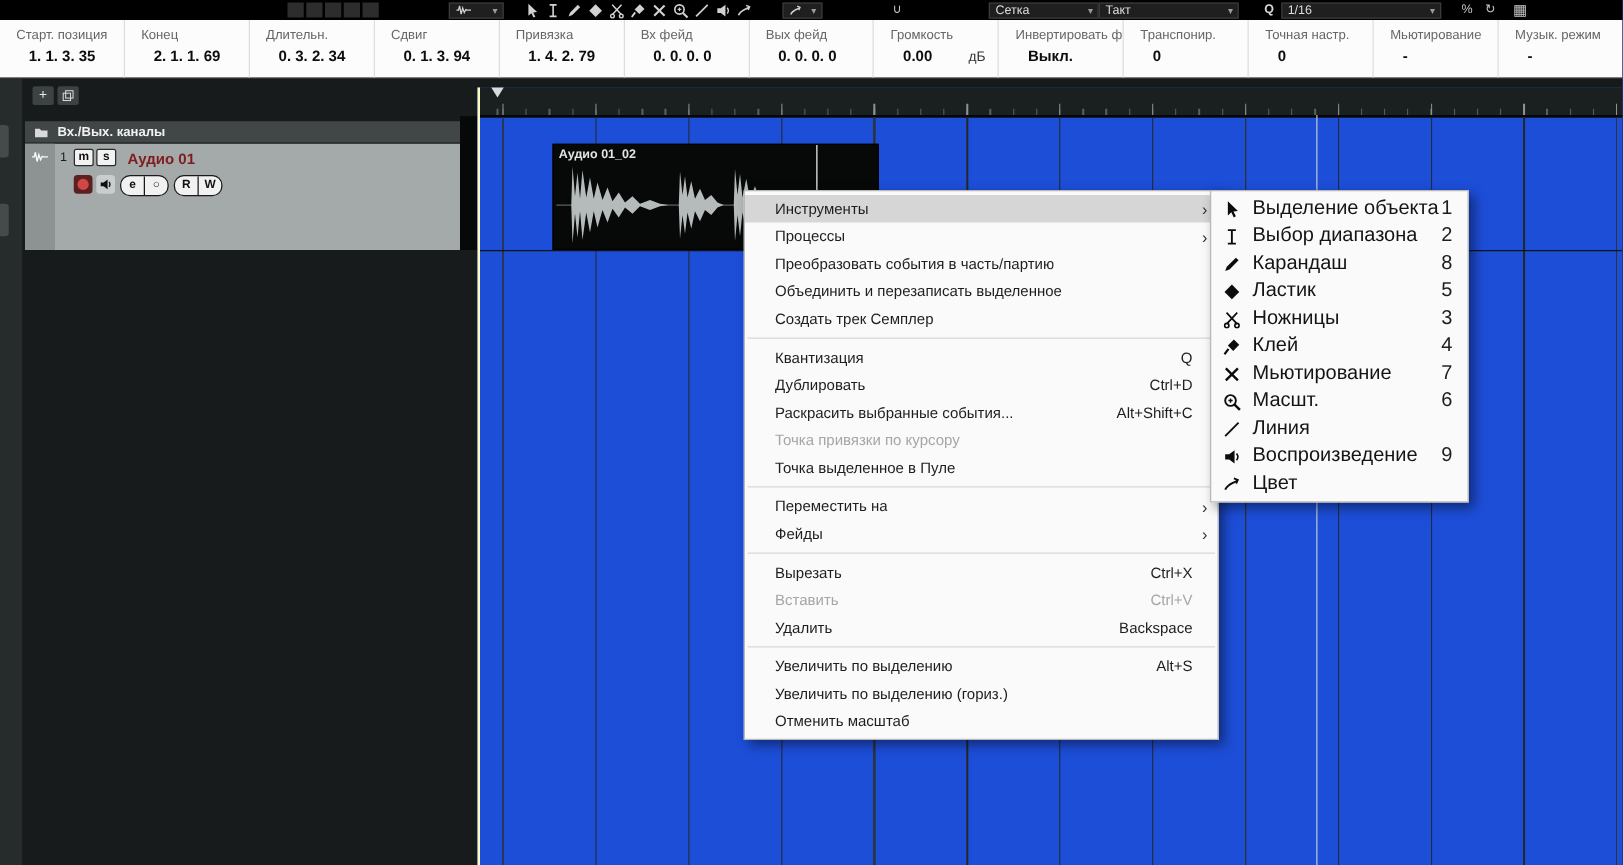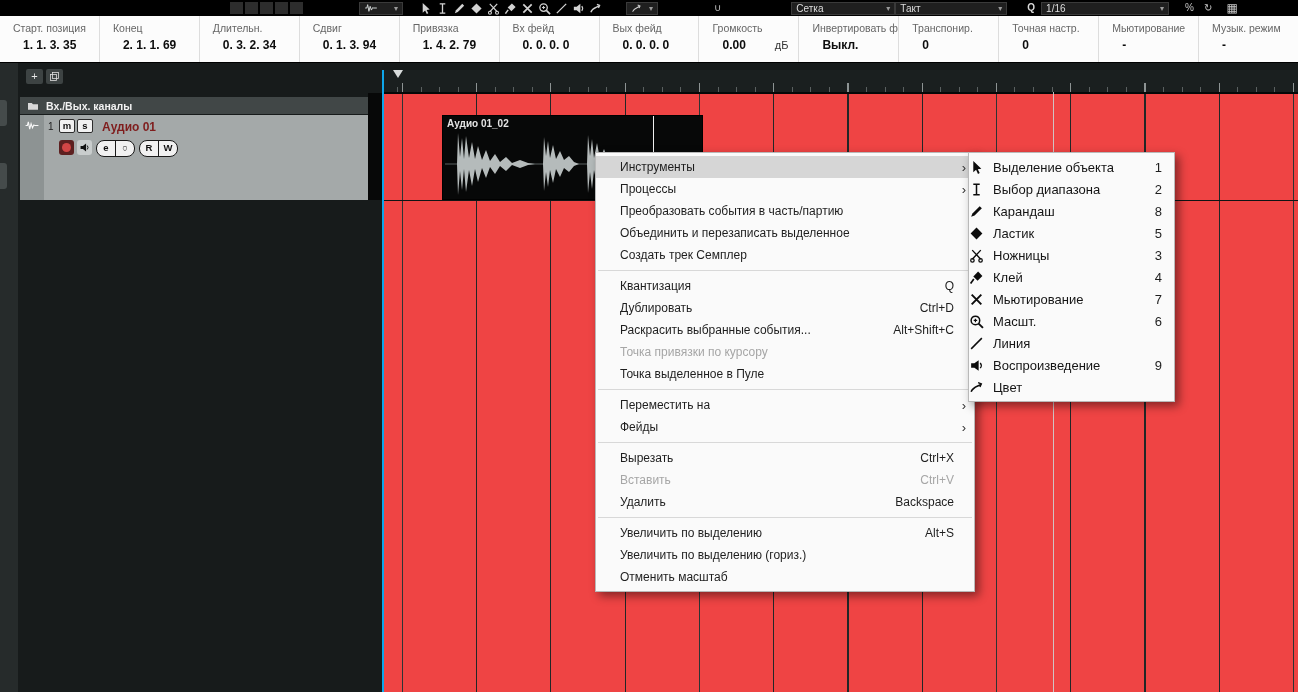--- a/index.html
+++ b/index.html
@@ -17,21 +17,21 @@
   .dd{height:13px;background:#1f1f1f;border:1px solid #3a3a3a;color:#ddd;font-size:10px;display:flex;align-items:center;padding:0 4px;box-sizing:border-box;flex:none}
   .dd::after{content:"▾";margin-left:auto;font-size:8px;color:#9a9a9a;padding-left:6px}
   .audio-dd{margin-left:56px;width:44px;color:#cfd4d4}
   .audio-dd .icon-mini{width:14px;height:10px;display:block;color:#cfd4d4}
   .tb-tools{margin-left:16px;display:flex;gap:4px;flex:none}
   .tb-tool{width:13px;height:13px;color:#d2d2d2;display:block}
   .color-dd{margin-left:24px;width:32px}
   .color-dd .icon-mini{width:11px;height:11px;display:block;color:#d2d2d2}
   .tb-glyph{color:#c6c6c6;font-size:10px;flex:none;line-height:14px}
   .magnet-g{margin-left:56px}
-  .grid-dd{margin-left:70px;width:104px}
+  .grid-dd{margin-left:70px;width:88px}
   .beat-dd{width:112px}
   .q-letter{margin-left:20px;color:#d8d8d8;font-size:10px;font-weight:bold}
   .quant-dd{margin-left:6px;width:128px}
   .percent-g{margin-left:16px}
   .reset-g{margin-left:10px}
   .keyboard-g{margin-left:14px;font-size:12px}
   [data-icon] svg{width:100%;height:100%;display:block}
 
   
   .info-line{position:absolute;top:16px;left:0;width:100%;height:47px;background:#fcfcfc;display:flex;border-bottom:1px solid #000;box-sizing:border-box;z-index:5}
@@ -68,21 +68,21 @@
   .tr-rec{position:absolute;left:39px;top:25px;width:15px;height:15px;background:#5d2020;border-radius:3px}
   .tr-rec::after{content:"";position:absolute;left:3px;top:3px;width:9px;height:9px;border-radius:50%;background:var(--accent-red,#d04545)}
   .tr-mon{position:absolute;left:57px;top:25px;width:15px;height:15px;background:#c9cdcd;border-radius:3px;color:#101010;padding:2px;box-sizing:border-box}
   .pill{position:absolute;top:25px;height:15px;display:flex;border:1px solid #1a1a1a;border-radius:8px;background:#f1f1f1;overflow:hidden}
   .pill span{width:18px;text-align:center;font-size:9.5px;font-weight:bold;line-height:14px;color:#111}
   .pill span + span{border-left:1px solid #1a1a1a}
   .pill-eo{left:76px}
   .pill-rw{left:119px}
 
   
-  .arrange{position:absolute;left:382px;top:70px;right:0;height:622px;background:#ef4444;border-left:2px solid #0ea5e9;box-sizing:border-box}
+  .arrange{position:absolute;left:382px;top:70px;right:0;height:622px;background:#1d4ed8;border-left:2px solid #fef9c3;box-sizing:border-box}
   .ruler{position:absolute;top:0;left:0;right:0;height:22px;border-bottom:2px solid #060808;background:#1a1f1f}
   .ruler-minor{position:absolute;bottom:0;left:0;right:0;height:5px;background-image:repeating-linear-gradient(90deg,#5a6060 0 1px,transparent 1px 18.56px);background-position:18px 0}
   .ruler-beat{position:absolute;bottom:0;left:0;right:0;height:9px;background-image:repeating-linear-gradient(90deg,#8d9393 0 1px,transparent 1px 74.25px);background-position:18px 0}
   .playhead-tri{position:absolute;top:0;left:9px;width:0;height:0;border-left:5px solid transparent;border-right:5px solid transparent;border-top:8px solid #d8dcdc}
   .bar-nums{position:absolute;inset:0}
   .bar-num{position:absolute;bottom:4px;font-size:11px;font-weight:bold;color:#ccd1d1}
   .bar-num:nth-child(1){left:21px}
   .bar-num:nth-child(2){left:318px}
   .bar-num:nth-child(3){left:615px}
   .bar-num:nth-child(4){left:912px}
@@ -105,21 +105,21 @@
   .mi-shortcut{margin-left:auto;padding-left:24px;color:#1e1e1e;white-space:nowrap}
   .mi-arrow{width:12px;text-align:right;color:#333;visibility:hidden;font-size:13px;line-height:1}
   .has-submenu .mi-arrow{visibility:visible}
   .has-submenu .mi-arrow::after{content:"\203A"}
   .menu-item.highlighted{background:var(--menu-highlight,#d6d6d6)}
   .menu-item.disabled,.menu-item.disabled .mi-shortcut{color:#a6a6a6}
   .menu-item.separator{height:9px;padding:0 2px}
   .menu-item.separator::before{content:"";flex:1;border-top:1px solid #d8d8d8}
 
   .tools-submenu{position:absolute;left:968px;top:152px;width:207px;background:#fafafa;border:1px solid #b9b9b9;box-shadow:4px 4px 9px rgba(0,0,0,.45);padding:3px 0;box-sizing:border-box;z-index:11}
-  .submenu-item{display:flex;align-items:center;height:22px;padding:0 12px 0 0;font-size:13px;color:#141414;cursor:default}
+  .submenu-item{display:flex;align-items:center;height:22px;padding:0 12px 0 9px;font-size:16px;color:#141414;cursor:default}
   .smi-icon{width:15px;height:15px;color:#0c0c0c;flex:none}
   .smi-label{margin-left:9px;white-space:nowrap}
   .smi-shortcut{margin-left:auto;color:#1e1e1e}
 </style>
 </head>
 <body>
 
 <div class="top-toolbar">
   <div class="tb-spacer"></div>
   <div class="auto-group">

